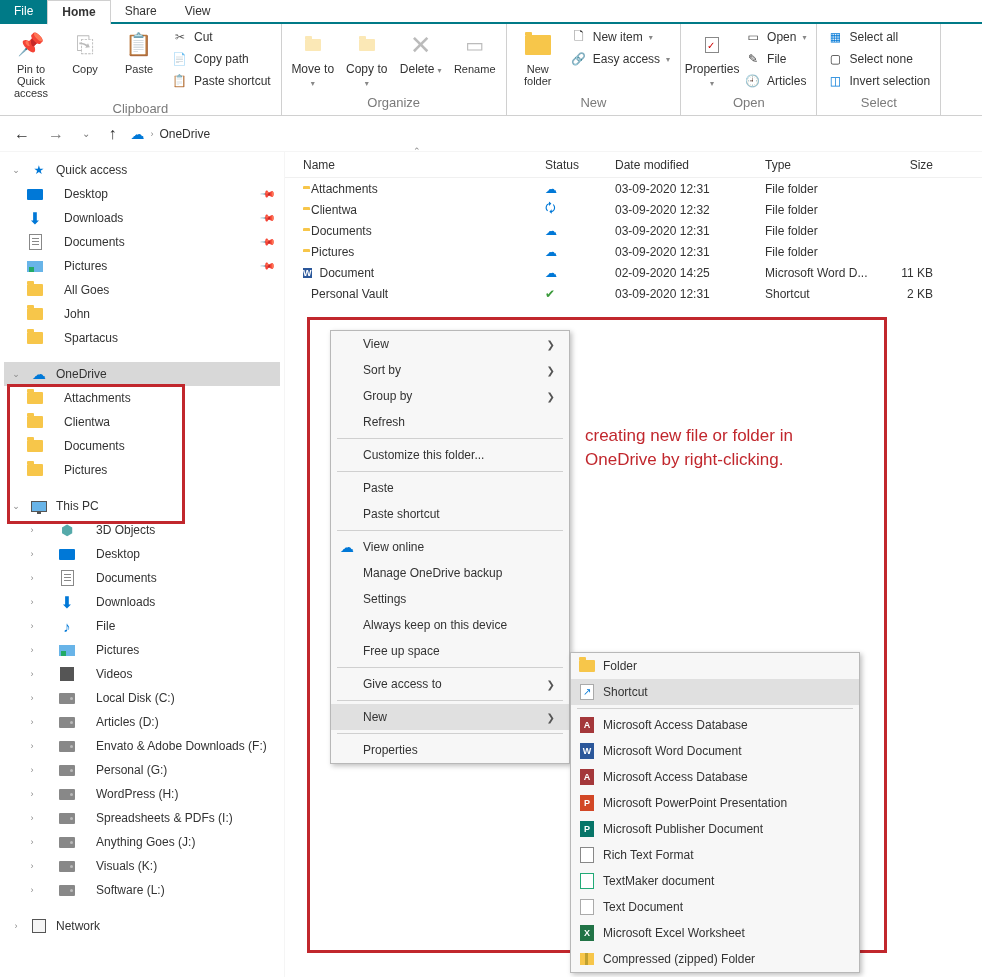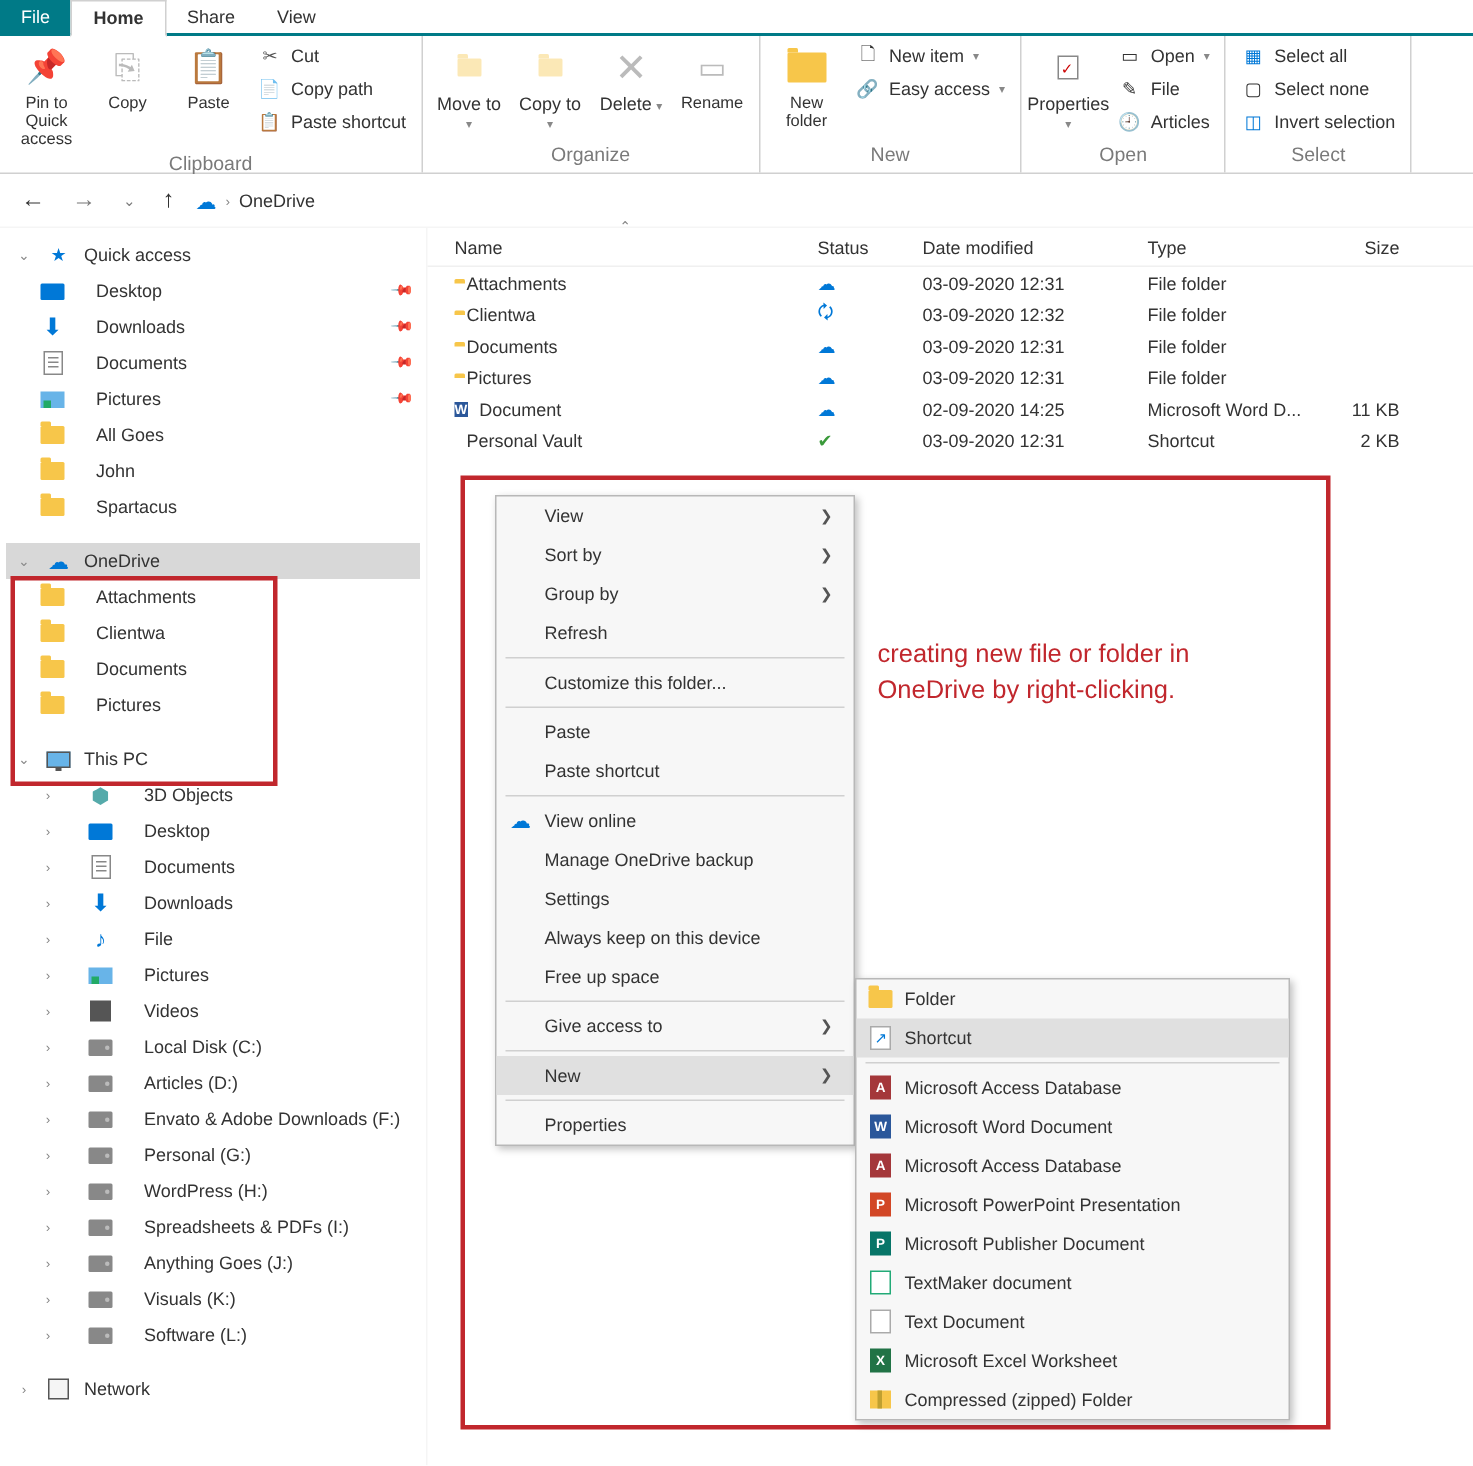--- a/index.html
+++ b/index.html
@@ -666,20 +666,26 @@
           <span>Microsoft PowerPoint Presentation</span>
         </div>
       <div class="cm-item">
           <span class="mic">
             <span class="file-pub">P</span>
           </span>
           <span>Microsoft Publisher Document</span>
         </div>
       <div class="cm-item">
           <span class="mic">
+            <span class="file-rtf"></span>
+          </span>
+          <span>Rich Text Format</span>
+        </div>
+      <div class="cm-item">
+          <span class="mic">
             <span class="file-tm"></span>
           </span>
           <span>TextMaker document</span>
         </div>
       <div class="cm-item">
           <span class="mic">
             <span class="file-txt"></span>
           </span>
           <span>Text Document</span>
         </div>

